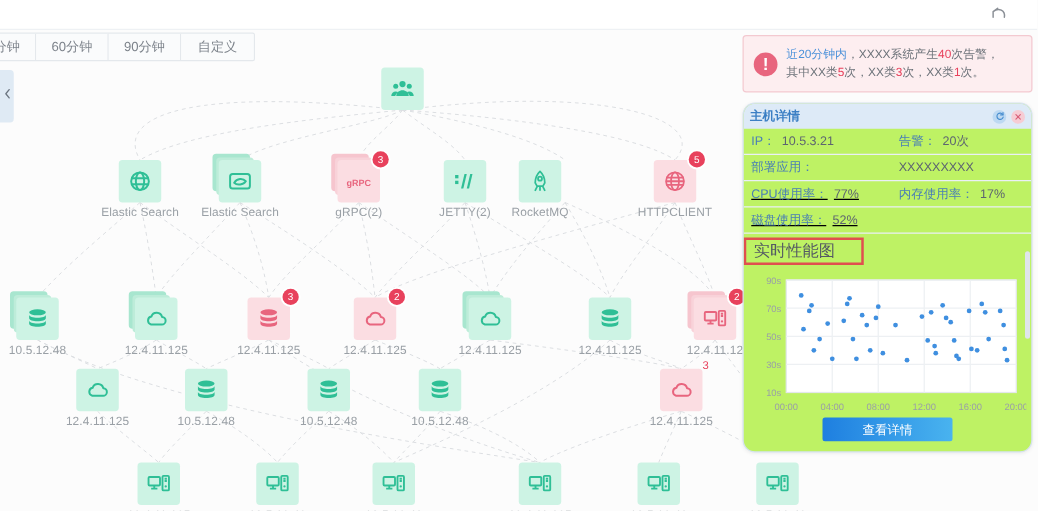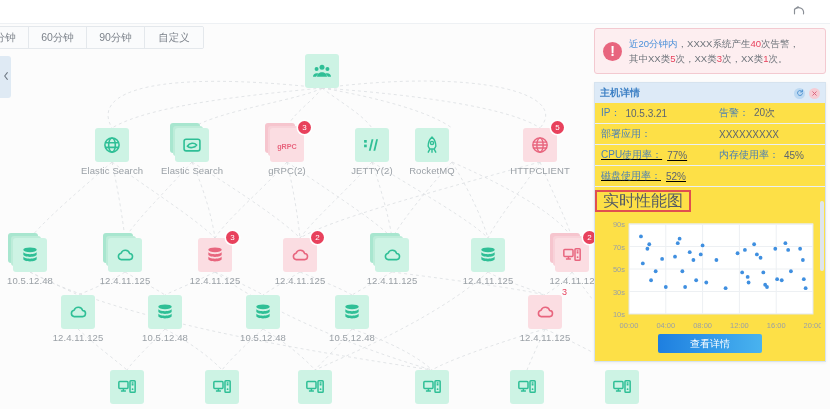--- a/index.html
+++ b/index.html
@@ -146,23 +146,23 @@
     margin-right: 7px;
   }
   .alert-text { font-size: 9.5px; line-height: 15px; color: #6d737a; }
   .alert-text .hl-blue { color: #4a90d9; margin-top: 22px; }
   .alert-text .hl-red  { color: #e8415c; }
 
   
   .detail-panel {
     position: absolute; left: 594px; top: 82px;
     width: 232px; height: 280px;
-    background: #fde047;
+    background: #bef264;
     border: 1px solid #d6e3ef;
-    border-radius: 0;
+    border-radius: 10px;
     box-shadow: 0 1px 3px rgba(0,0,0,.06);
     overflow: hidden;
   }
   .dp-head {
     height: 20px;
     background: #ddeaf7;
     display: flex; align-items: center;
     padding: 0 5px;
   }
   .dp-title { font-size: 10px; color: #3b7fc4; font-weight: bold; flex: 1; }
@@ -186,21 +186,21 @@
   .dp-v { color: #5d6570; margin-left: 5px; white-space: nowrap; }
   .dp-cell { display: flex; align-items: center; }
   .dp-cell.c1 { width: 112px; justify-content: flex-start; padding-right: 4px; }
   .dp-cell.c1b { width: 112px; justify-content: flex-start; text-decoration: underline; }
   .dp-cell.c2 { flex: 1; justify-content: flex-start; padding-left: 6px; }
 
   .dp-sechead {
     height: 22px;
     display: flex; align-items: center;
     padding: 0 6px;
-    font-size: 16px; color: #555b63;
+    font-size: 13px; color: #555b63;
     border: 2px solid #e04f4f;
     margin: 3px 0 0 0;
     width: 96px;
   }
 
   .chart-wrap {
     position: relative;
     margin: 4px 4px 0 4px;
     height: 120px;
   }
@@ -677,21 +677,21 @@
       </span>
     </div>
 
     <div class="dp-row">
       <span class="dp-cell c1b">
         <span class="dp-k">CPU使用率：</span>
         <span class="dp-v">77%</span>
       </span>
       <span class="dp-cell c2">
         <span class="dp-k">内存使用率：</span>
-        <span class="dp-v">45%</span>
+        <span class="dp-v">17%</span>
       </span>
     </div>
 
     <div class="dp-row">
       <span class="dp-cell c1b">
         <span class="dp-k">磁盘使用率：</span>
         <span class="dp-v">52%</span>
       </span>
     </div>
 

